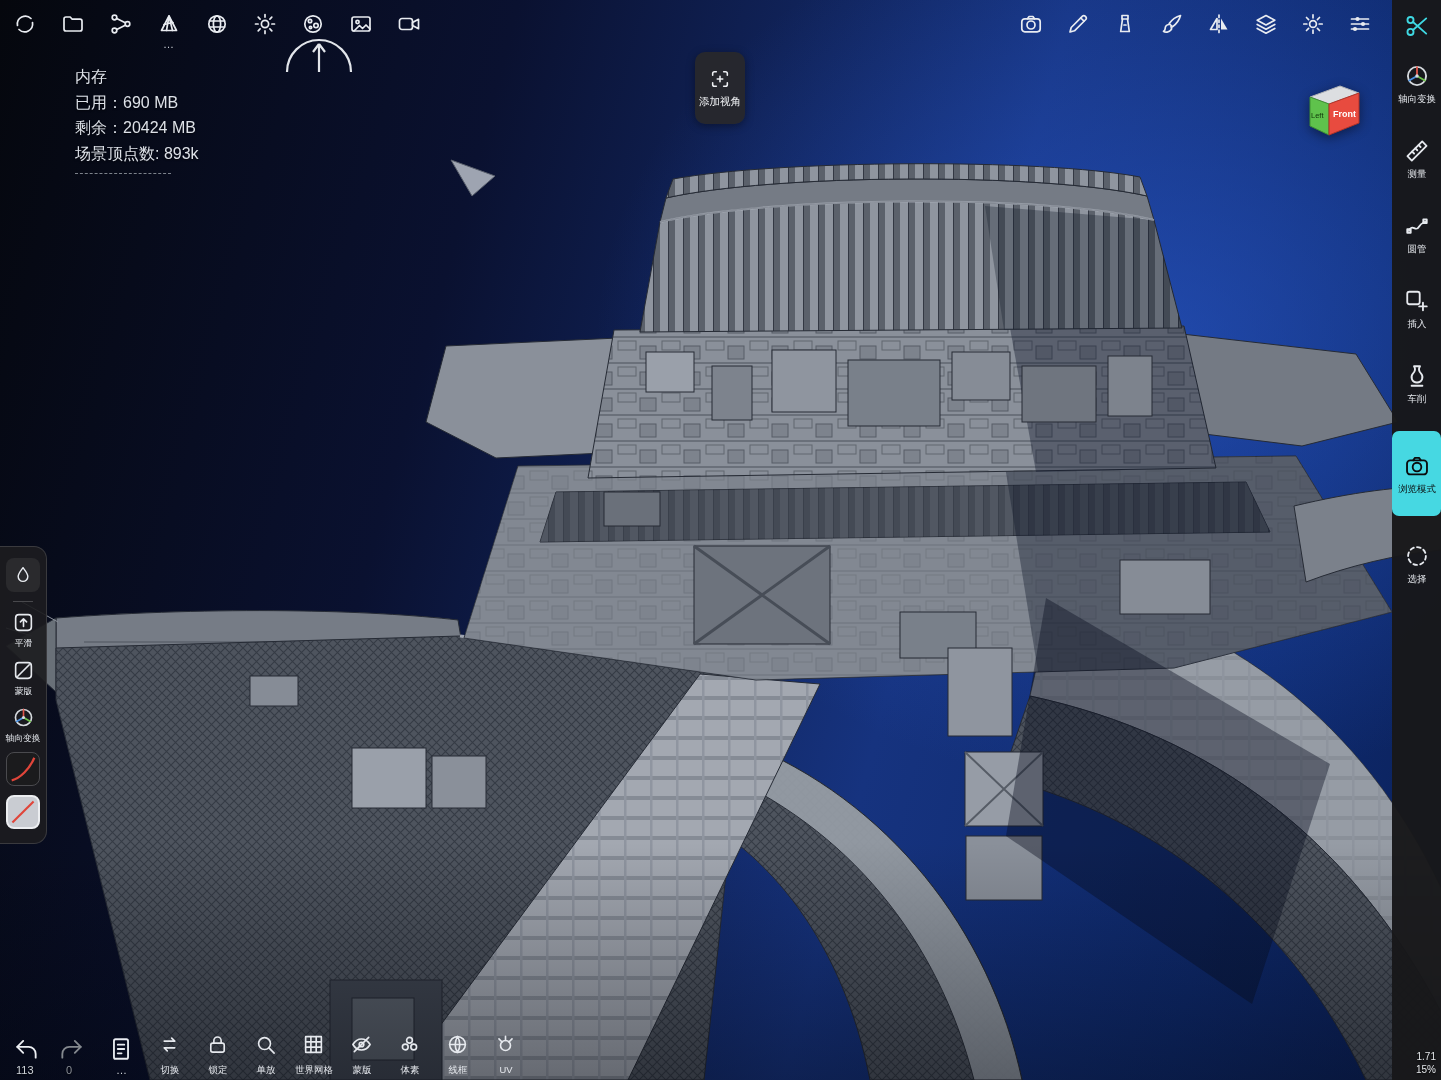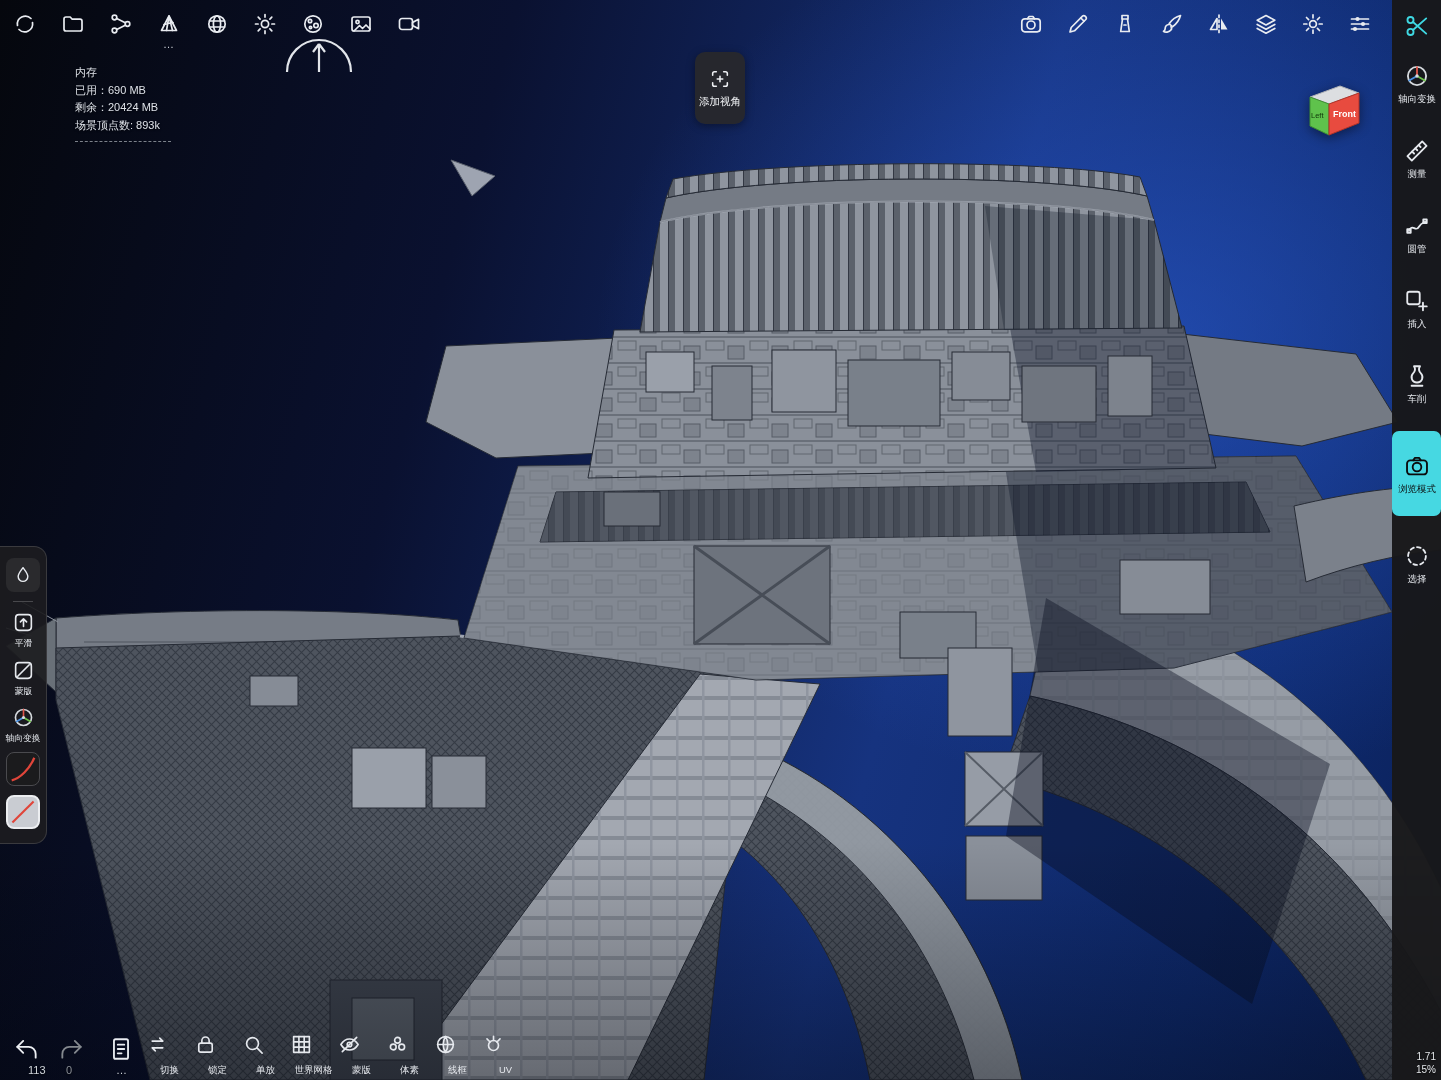--- a/index.html
+++ b/index.html
@@ -18,21 +18,21 @@
   .icn{display:block;width:24px;height:24px;color:inherit}
   .icn svg{width:100%;height:100%}
   
   #top-left{position:absolute;top:9px;left:10px;display:flex;gap:18px;z-index:30;}
   #top-right{position:absolute;top:9px;right:66px;display:flex;gap:17px;z-index:30;}
   .tbtn{width:30px;height:30px;background:none;border:none;color:#e9ecf1;cursor:pointer;
     position:relative;display:flex;align-items:center;justify-content:center;}
   .tbtn .more{position:absolute;left:50%;transform:translateX(-50%);bottom:-11px;
     font-size:11px;color:#cfd3da;letter-spacing:1px;line-height:1;}
   
-  #stats{position:absolute;left:75px;top:64px;z-index:20;color:#dde1e8;font-size:11px;
+  #stats{position:absolute;left:75px;top:64px;z-index:20;color:#dde1e8;font-size:16px;
     line-height:1.6;text-shadow:0 1px 2px rgba(0,0,0,.65);}
   #stats .s-dash{width:96px;border-top:1px dashed #9aa0a8;margin-top:7px;opacity:.8;}
   
   #add-view{position:absolute;left:695px;top:52px;width:50px;height:72px;z-index:20;
     background:rgba(40,40,43,.93);border:none;border-radius:10px;cursor:pointer;
     display:flex;flex-direction:column;align-items:center;justify-content:center;gap:5px;
     box-shadow:0 2px 8px rgba(0,0,0,.4);color:#eef0f4;}
   #add-view .av-label{font-size:10.5px;color:#f0f2f5;white-space:nowrap;}
   #add-view .icn{width:22px;height:22px}
   
@@ -70,25 +70,25 @@
   .s1{background:#1b1b1d;border:1px solid #4a4a4e;}
   .s2{background:#c9ccd2;border:2px solid #eceef1;}
   
   .bfix{position:absolute;z-index:30;}
   .hbtn{background:none;border:none;cursor:pointer;display:block;}
   .hbtn .icn{width:26px;height:26px}
   #undo{left:14px;bottom:18px;color:#eceff3;}
   #redo{left:58px;bottom:18px;color:#84898f;}
   #notes{left:108px;bottom:18px;color:#e9ecf1;}
   .tinytxt{font-size:11px;color:#cfd4da;text-shadow:0 1px 2px rgba(0,0,0,.7);line-height:1;}
-  #counter-113{left:28px;bottom:4px;}
+  #counter-113{left:16px;bottom:4px;}
   #redo-count{left:66px;bottom:4px;color:#8a8f96;}
   #notes-more{left:116px;bottom:4px;letter-spacing:1px;}
   #bottom-items{position:absolute;left:146px;bottom:5px;display:flex;gap:1px;z-index:30;}
-  .bot-item{width:47px;display:flex;flex-direction:column;gap:9px;
+  .bot-item{width:47px;display:flex;flex-direction:column;align-items:center;gap:9px;
     color:#e6e9ee;cursor:pointer;background:none;border:none;}
   .bot-item .icn{width:23px;height:23px}
   .bot-item .slabel{font-size:10px;line-height:1;white-space:nowrap;transform:scale(.94);}
   #readouts{position:absolute;right:5px;bottom:4px;z-index:40;text-align:right;
     font-size:10px;color:#e3e6ea;line-height:1.3;text-shadow:0 1px 2px rgba(0,0,0,.7);}
 </style>
 </head>
 <body>
 
 <div id="stage">

